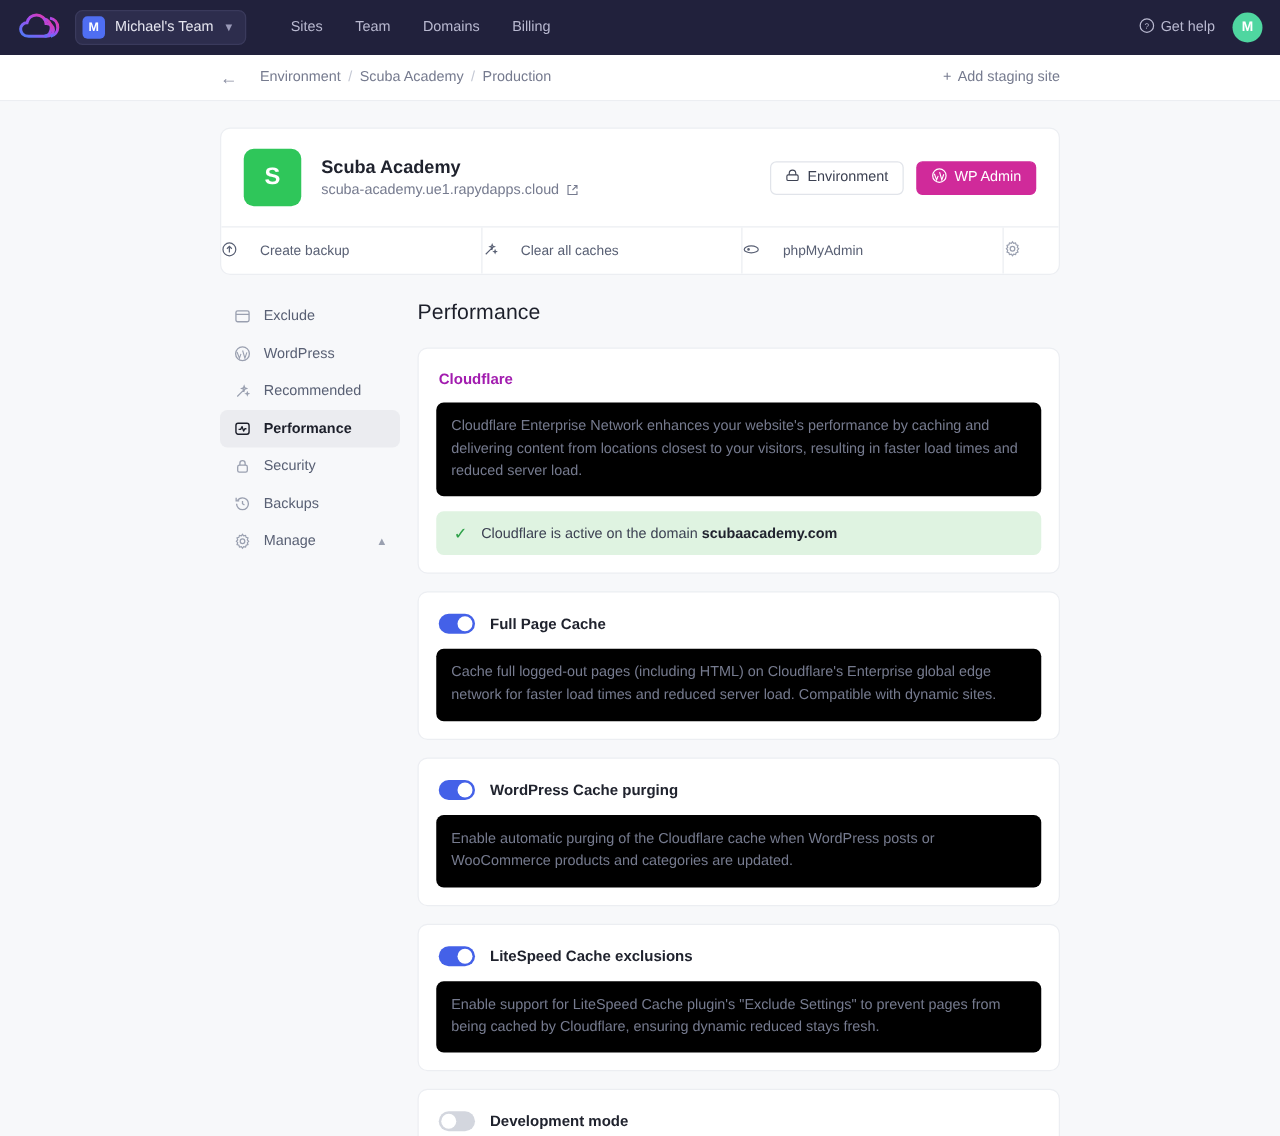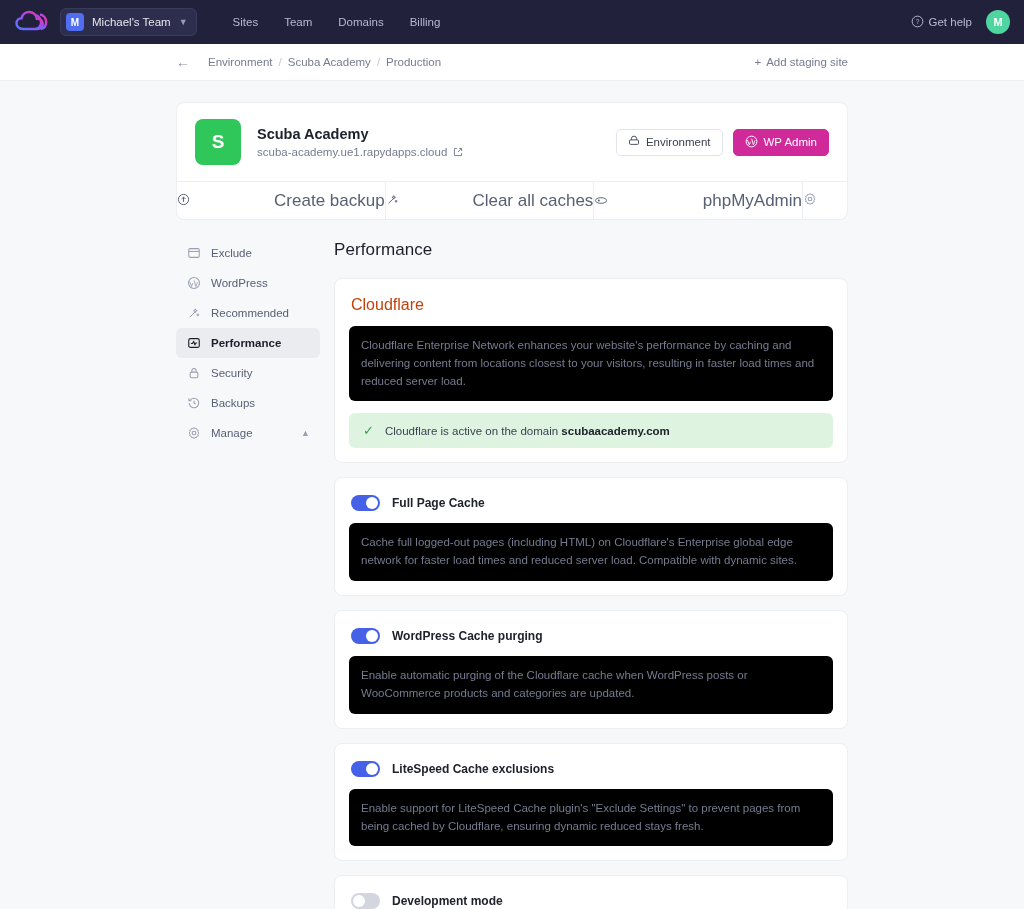--- a/index.html
+++ b/index.html
@@ -97,22 +97,22 @@
     height: 27px; border-radius: 5px; font-size: 11.5px;
     display: inline-flex; align-items: center; gap: 6px;
     padding: 0 11px; white-space: nowrap;
   }
   .btn-env { background: #fff; border: 1px solid #e1e4ea; color: #3c4152; }
   .btn-wp { background: #d02a9a; border: 1px solid #d02a9a; color: #fff; font-weight: 500; }
 
   .site-toolbar { display: flex; border-top: 1px solid #eceef2; }
   .tool {
     flex: 1; height: 37px;
-    display: flex; align-items: center; justify-content: space-between; gap: 7px;
-    font-size: 17px; color: #596074;
+    display: flex; align-items: center; justify-content: flex-start; gap: 18px;
+    font-size: 11px; color: #596074;
     border-right: 1px solid #eceef2;
   }
   .tool:last-child { border-right: none; flex: 0 0 44px; }
 
   
   .cols { display: flex; margin-top: 14px; gap: 14px; }
   .sidebar { width: 144px; flex: 0 0 144px; padding-top: 4px; }
   .nav-item {
     display: flex; align-items: center; gap: 10px;
     height: 30px; padding: 0 10px;
@@ -128,21 +128,21 @@
   .content { flex: 1; padding-left: 0px; }
   .h1 { font-size: 17px; color: #1c1f2a; margin: 6px 0 18px 0; letter-spacing: .1px; }
 
   .card {
     background: #fff;
     border: 1px solid #eceef2;
     border-radius: 8px;
     padding: 14px;
     margin-bottom: 14px;
   }
-  .card-title { font-size: 16px; font-weight: normal; color: #c2410c; margin: 3px 0 12px 2px; }
+  .card-title { font-size: 12px; font-weight: bold; color: #a21caf; margin: 3px 0 12px 2px; }
 
   .note {
     background: #000000;
     border-radius: 6px;
     padding: 11px 12px;
     font-size: 11.5px;
     line-height: 1.55;
     color: #767b8f;
   }
   .banner {

